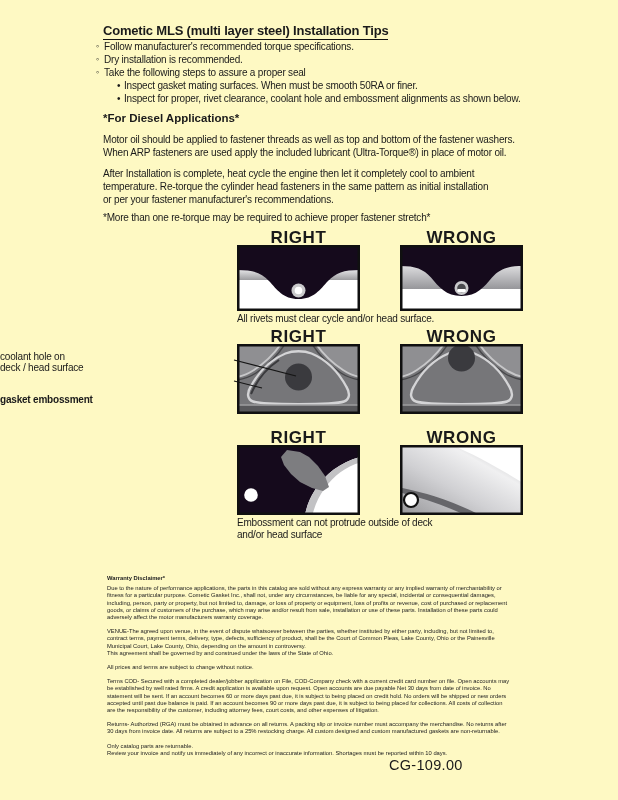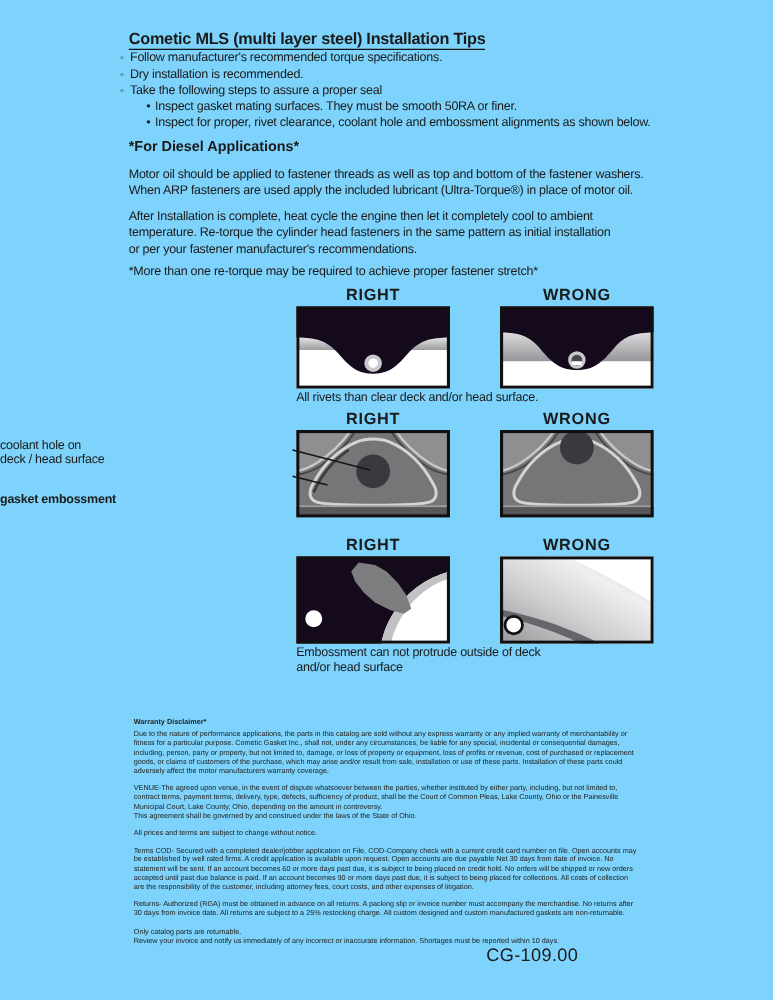--- a/index.html
+++ b/index.html
@@ -1,35 +1,35 @@
 <!DOCTYPE html>
 <html><head>
 <meta charset="utf-8">
 <style>
   html,body{margin:0;padding:0;background:#ffffff;}
-  .page{position:relative;width:618px;height:800px;background:#7dd3fc;overflow:hidden;
+  .page{position:relative;width:618px;height:800px;background:#fef9c3;overflow:hidden;
         font-family:"Liberation Sans", sans-serif;color:#1a1a1a;}
 
   .title{position:absolute;left:103px;top:23px;font-size:13px;font-weight:bold;
          letter-spacing:-0.2px;display:inline-block;border-bottom:1.5px solid #111;padding-bottom:1px;}
 
   .bullets{position:absolute;left:96px;top:40px;font-size:10px;letter-spacing:-0.2px;line-height:13px;}
   .bullet-row{display:flex;}
   .bullet-row .mk{width:8px;flex:0 0 8px;font-size:9px;}
   .bullet-row.sub{padding-left:21px;}
   .bullet-row.sub .mk{width:7px;flex:0 0 7px;font-size:10px;}
 
   .diesel-heading{position:absolute;left:103px;top:112px;font-size:11.5px;font-weight:bold;}
   .para{position:absolute;left:103px;font-size:10px;letter-spacing:-0.2px;line-height:13px;white-space:pre-line;width:480px;}
   .p1{top:133px;} .p2{top:167px;} .p3{top:211px;}
 
   .fig{position:absolute;left:237px;width:286px;}
   .fig1{top:228px;} .fig2{top:327px;} .fig3{top:428px;}
   .fig-labels{display:flex;justify-content:space-between;height:17px;}
-  .fig-labels span{width:123px;text-align:center;font-size:13px;font-weight:bold;letter-spacing:0.6px;}
+  .fig-labels span{width:123px;text-align:center;font-size:17px;font-weight:bold;letter-spacing:0.6px;}
   .fig-panels{display:flex;gap:40px;}
   .fig-caption{margin-top:2px;font-size:10px;letter-spacing:-0.2px;line-height:12px;white-space:pre-line;}
 
   .fig2-side-labels{position:absolute;left:0;top:339px;width:233px;
                     font-size:10px;letter-spacing:-0.2px;line-height:11.5px;white-space:pre-line;}
   .fig2-side-labels .lbl2{margin-top:9px;font-weight:bold;}
 
   .leader-overlay{position:absolute;left:0;top:0;width:618px;height:800px;pointer-events:none;z-index:5;}
 
   .disclaimer{position:absolute;left:107px;top:575px;width:460px;font-size:5.8px;line-height:7.2px;color:#222;}
@@ -55,21 +55,21 @@
     <div class="bullet-row">
       <span class="mk">◦</span>
       <span>Dry installation is recommended.</span>
     </div>
     <div class="bullet-row">
       <span class="mk">◦</span>
       <span>Take the following steps to assure a proper seal</span>
     </div>
     <div class="bullet-row sub">
       <span class="mk">•</span>
-      <span>Inspect gasket mating surfaces.  They must be smooth 50RA or finer.</span>
+      <span>Inspect gasket mating surfaces.  When must be smooth 50RA or finer.</span>
     </div>
     <div class="bullet-row sub">
       <span class="mk">•</span>
       <span>Inspect for proper, rivet clearance, coolant hole and embossment alignments as shown below.</span>
     </div>
   </div>
 
   <div class="diesel-heading">*For Diesel Applications*</div>
   <div class="para p1">Motor oil should be applied to fastener threads as well as top and bottom of the fastener washers.
 When ARP fasteners are used apply the included lubricant (Ultra-Torque®) in place of motor oil.</div>
@@ -107,21 +107,21 @@
         </defs>
         <rect width="123" height="66" fill="#ffffff"></rect>
         <rect y="21" width="123" height="23" fill="url(#band1w)"></rect>
         <path d="M0,0 H123 V21 C107,21 100,24 92,32.5 C84,42 77,51 61.5,51 C46,51 39,42 31,32.5 C23,24 16,21 0,21 Z" fill="#150a1c"></path>
         <circle cx="61.5" cy="43" r="7" fill="#c9c9cb"></circle>
         <circle cx="61.5" cy="43" r="4.3" fill="#4a4a4e"></circle>
         <rect x="57.3" y="44" width="8.4" height="3" rx="1" fill="#ffffff"></rect>
         <rect x="1.25" y="1.25" width="120.5" height="63.5" fill="none" stroke="#101010" stroke-width="2.5"></rect>
       </svg>
     </div>
-    <div class="fig-caption">All rivets than clear deck and/or head surface.</div>
+    <div class="fig-caption">All rivets must clear cycle and/or head surface.</div>
   </div>
 
   <div class="fig fig2">
     <div class="fig-labels">
       <span>RIGHT</span>
       <span>WRONG</span>
     </div>
     <div class="fig-panels">
       <svg width="123" height="70" viewBox="0 0 123 70">
         <rect width="123" height="70" fill="#767679"></rect>

